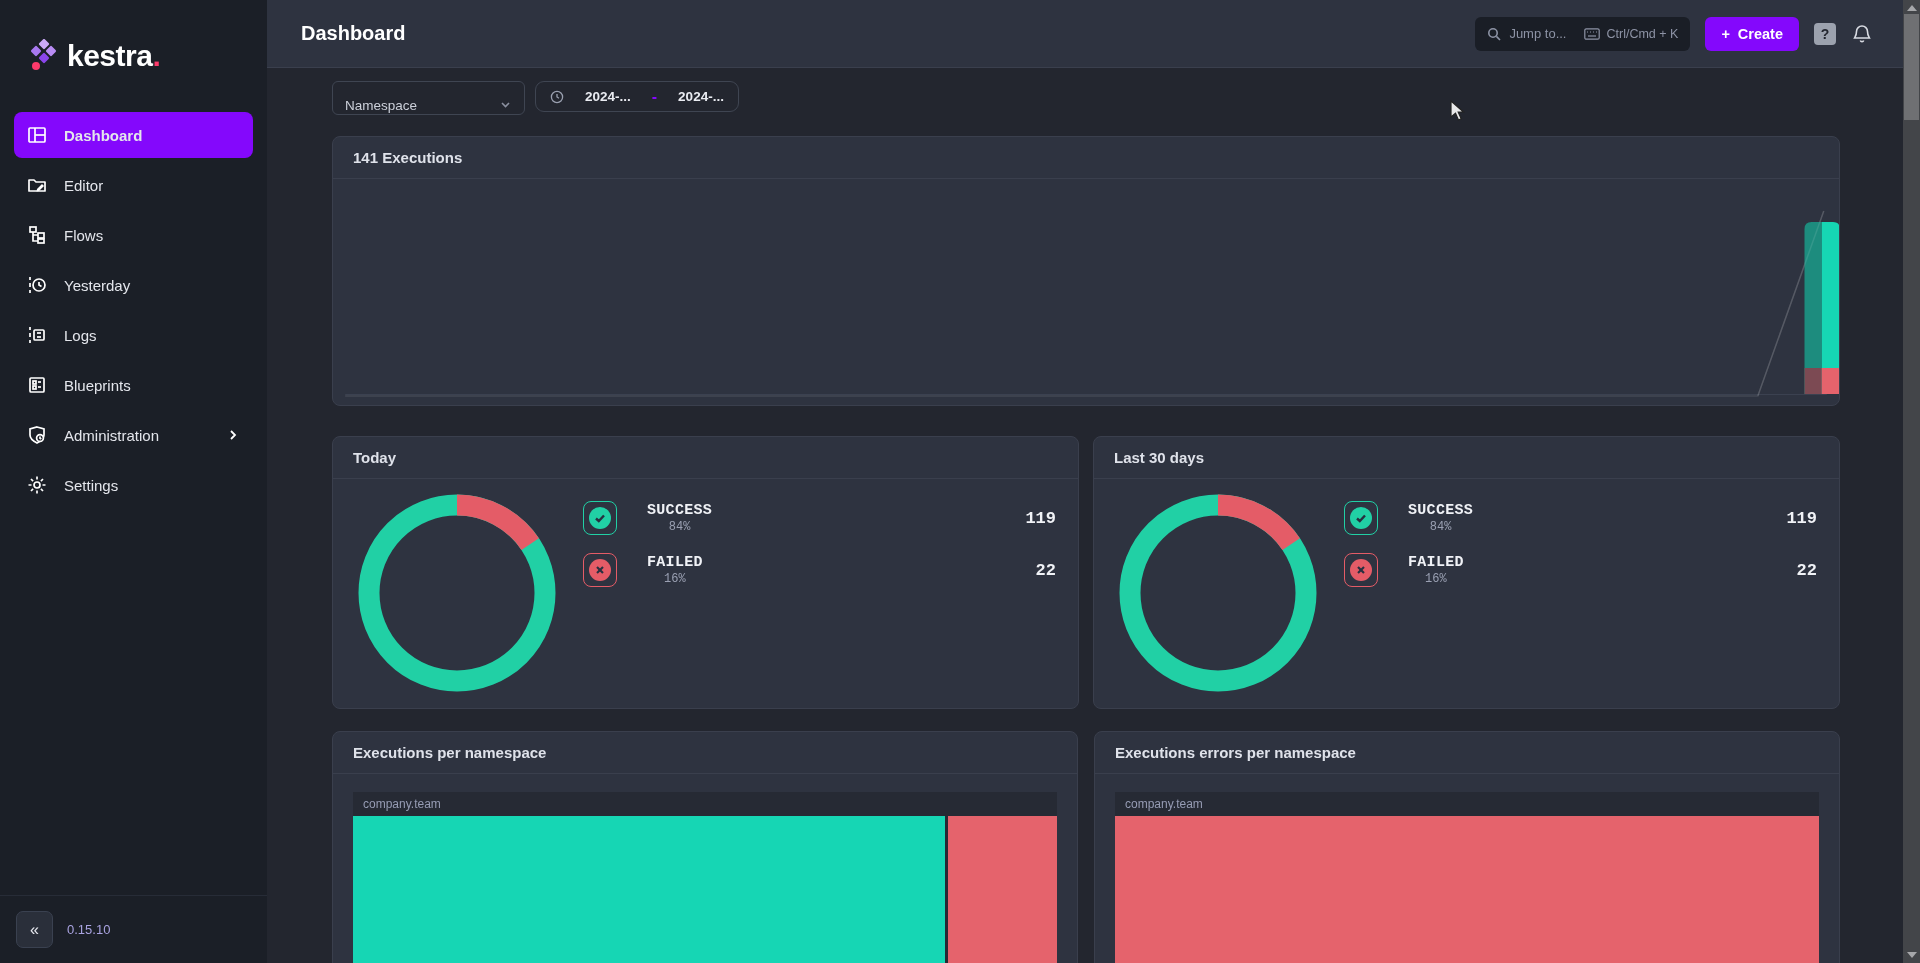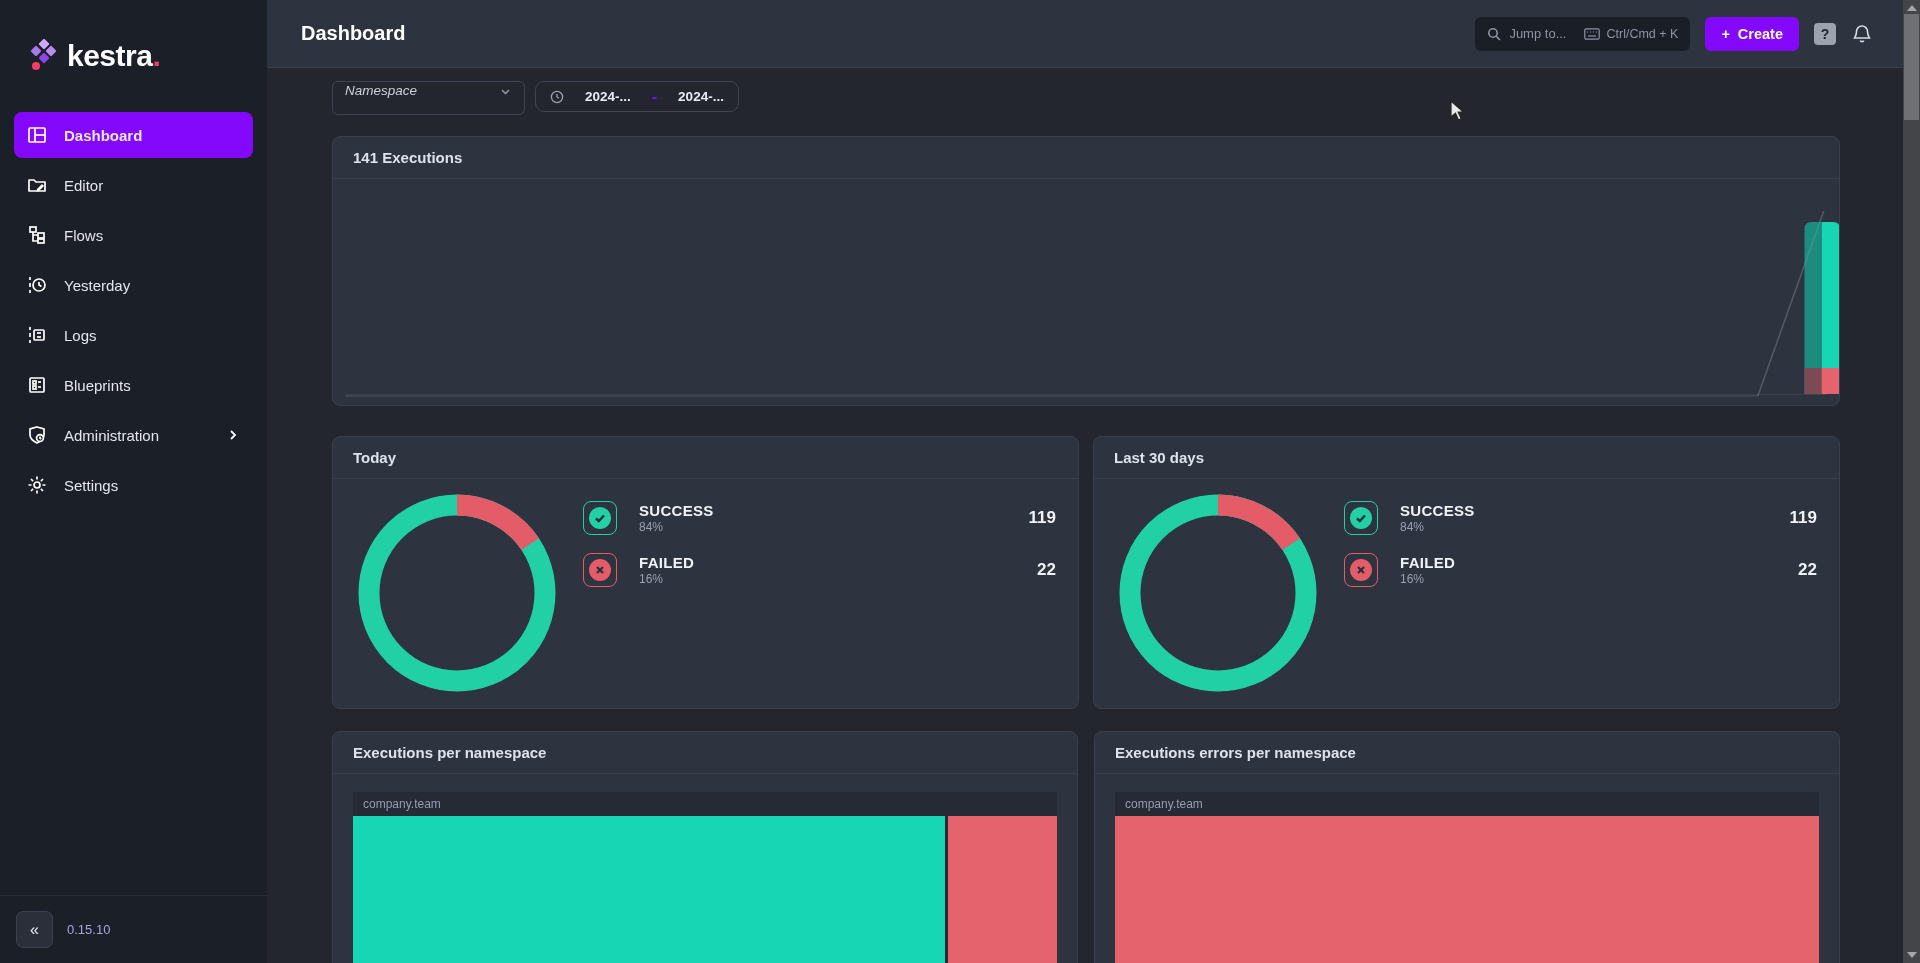--- a/index.html
+++ b/index.html
@@ -44,21 +44,21 @@
   .help-btn { width:22px; height:22px; border-radius:4px; background:#9CA2AE;
               color:#23262F; font-weight:700; font-size:14px; display:flex;
               align-items:center; justify-content:center; cursor:pointer; }
   .bell { width:22px; height:22px; cursor:pointer; }
 
   
   .main { position:absolute; left:267px; top:68px; width:1636px; height:895px;
           padding:13px 63px 0 65px; overflow:hidden; }
   .filter-row { display:flex; gap:10px; }
   .select { height:31px; width:193px; border:1px solid #3F4552; border-radius:6px;
-            display:flex; align-items:flex-end; padding:16px 12px; cursor:pointer;font-style:italic; }
+            display:flex; align-items:flex-start; padding:16px 12px; cursor:pointer; }
   .select .lbl { font-size:13.5px; color:#CCD0DA; }
   .select .chevron { margin-left:auto; }
   .datectl { height:31px; border:1px solid #3F4552; border-radius:9px;
              display:flex; align-items:center; gap:21px; padding:0 14px; cursor:pointer; }
   .datectl .dtxt { font-size:13.5px; font-weight:700; color:#EAECF2; }
   .datectl .sep { color:#8408FC; font-weight:700; }
 
   .card { background:#2E3340; border:1px solid #3A3F4D; border-radius:8px; overflow:hidden; }
   .card-header { height:42px; display:flex; align-items:center; padding:0 20px;
                  border-bottom:1px solid #3A3F4D; font-size:15px; font-weight:700;
@@ -66,31 +66,31 @@
 
   .exec-card { margin-top:21px; height:270px; }
   .exec-body { position:relative; height:227px; }
   .exec-body svg { position:absolute; inset:0; width:100%; height:100%; }
 
   .row2 { display:flex; gap:14px; margin-top:30px; }
   .row2 .card { flex:1; height:273px; }
   .donut-body { display:flex; padding:14px 20px; gap:26px; }
   .donut-wrap { width:200px; height:200px; margin-left:4px; flex:0 0 200px; }
   .legend { flex:1; display:flex; flex-direction:column; gap:18px; padding-top:8px; }
-  .legend-row { display:flex; align-items:center; gap:22px; }
+  .legend-row { display:flex; align-items:center; gap:30px;font-family:Liberation Mono, monospace; }
   .lg-box { width:34px; height:34px; border-radius:8px; border:1.5px solid;
             display:flex; align-items:center; justify-content:center; }
   .lg-box.success { border-color:#21D0A5; }
   .lg-box.failed  { border-color:#E45C67; }
   .lg-circle { width:22px; height:22px; border-radius:50%;
                display:flex; align-items:center; justify-content:center; }
   .lg-circle.success { background:#21D0A5; }
   .lg-circle.failed  { background:#E45C67; }
   .lg-name { font-size:15px; font-weight:700; color:#F0F2F6; letter-spacing:.3px; }
-  .lg-pct  { font-size:12px; color:#9AA0B2; margin-top:1px; }
+  .lg-pct  { font-size:12px; color:#9AA0B2; margin-top:1px;text-align:center; }
   .lg-value { margin-left:auto; font-size:17px; font-weight:700; color:#F0F2F6; padding-right:2px; }
 
   .empty-body { padding:16px 20px; }
   .alert-info { border:1px solid #2C7E97; background:#19222D; color:#5496EE;
                 font-size:13.5px; border-radius:4px; padding:12px 16px; }
 
   .row3 { display:flex; gap:16px; margin-top:22px; }
   .row3 .card { flex:1; height:300px; }
   .ns-body { padding:18px 20px 0; }
   .ns-panel { background:#262A34; }

